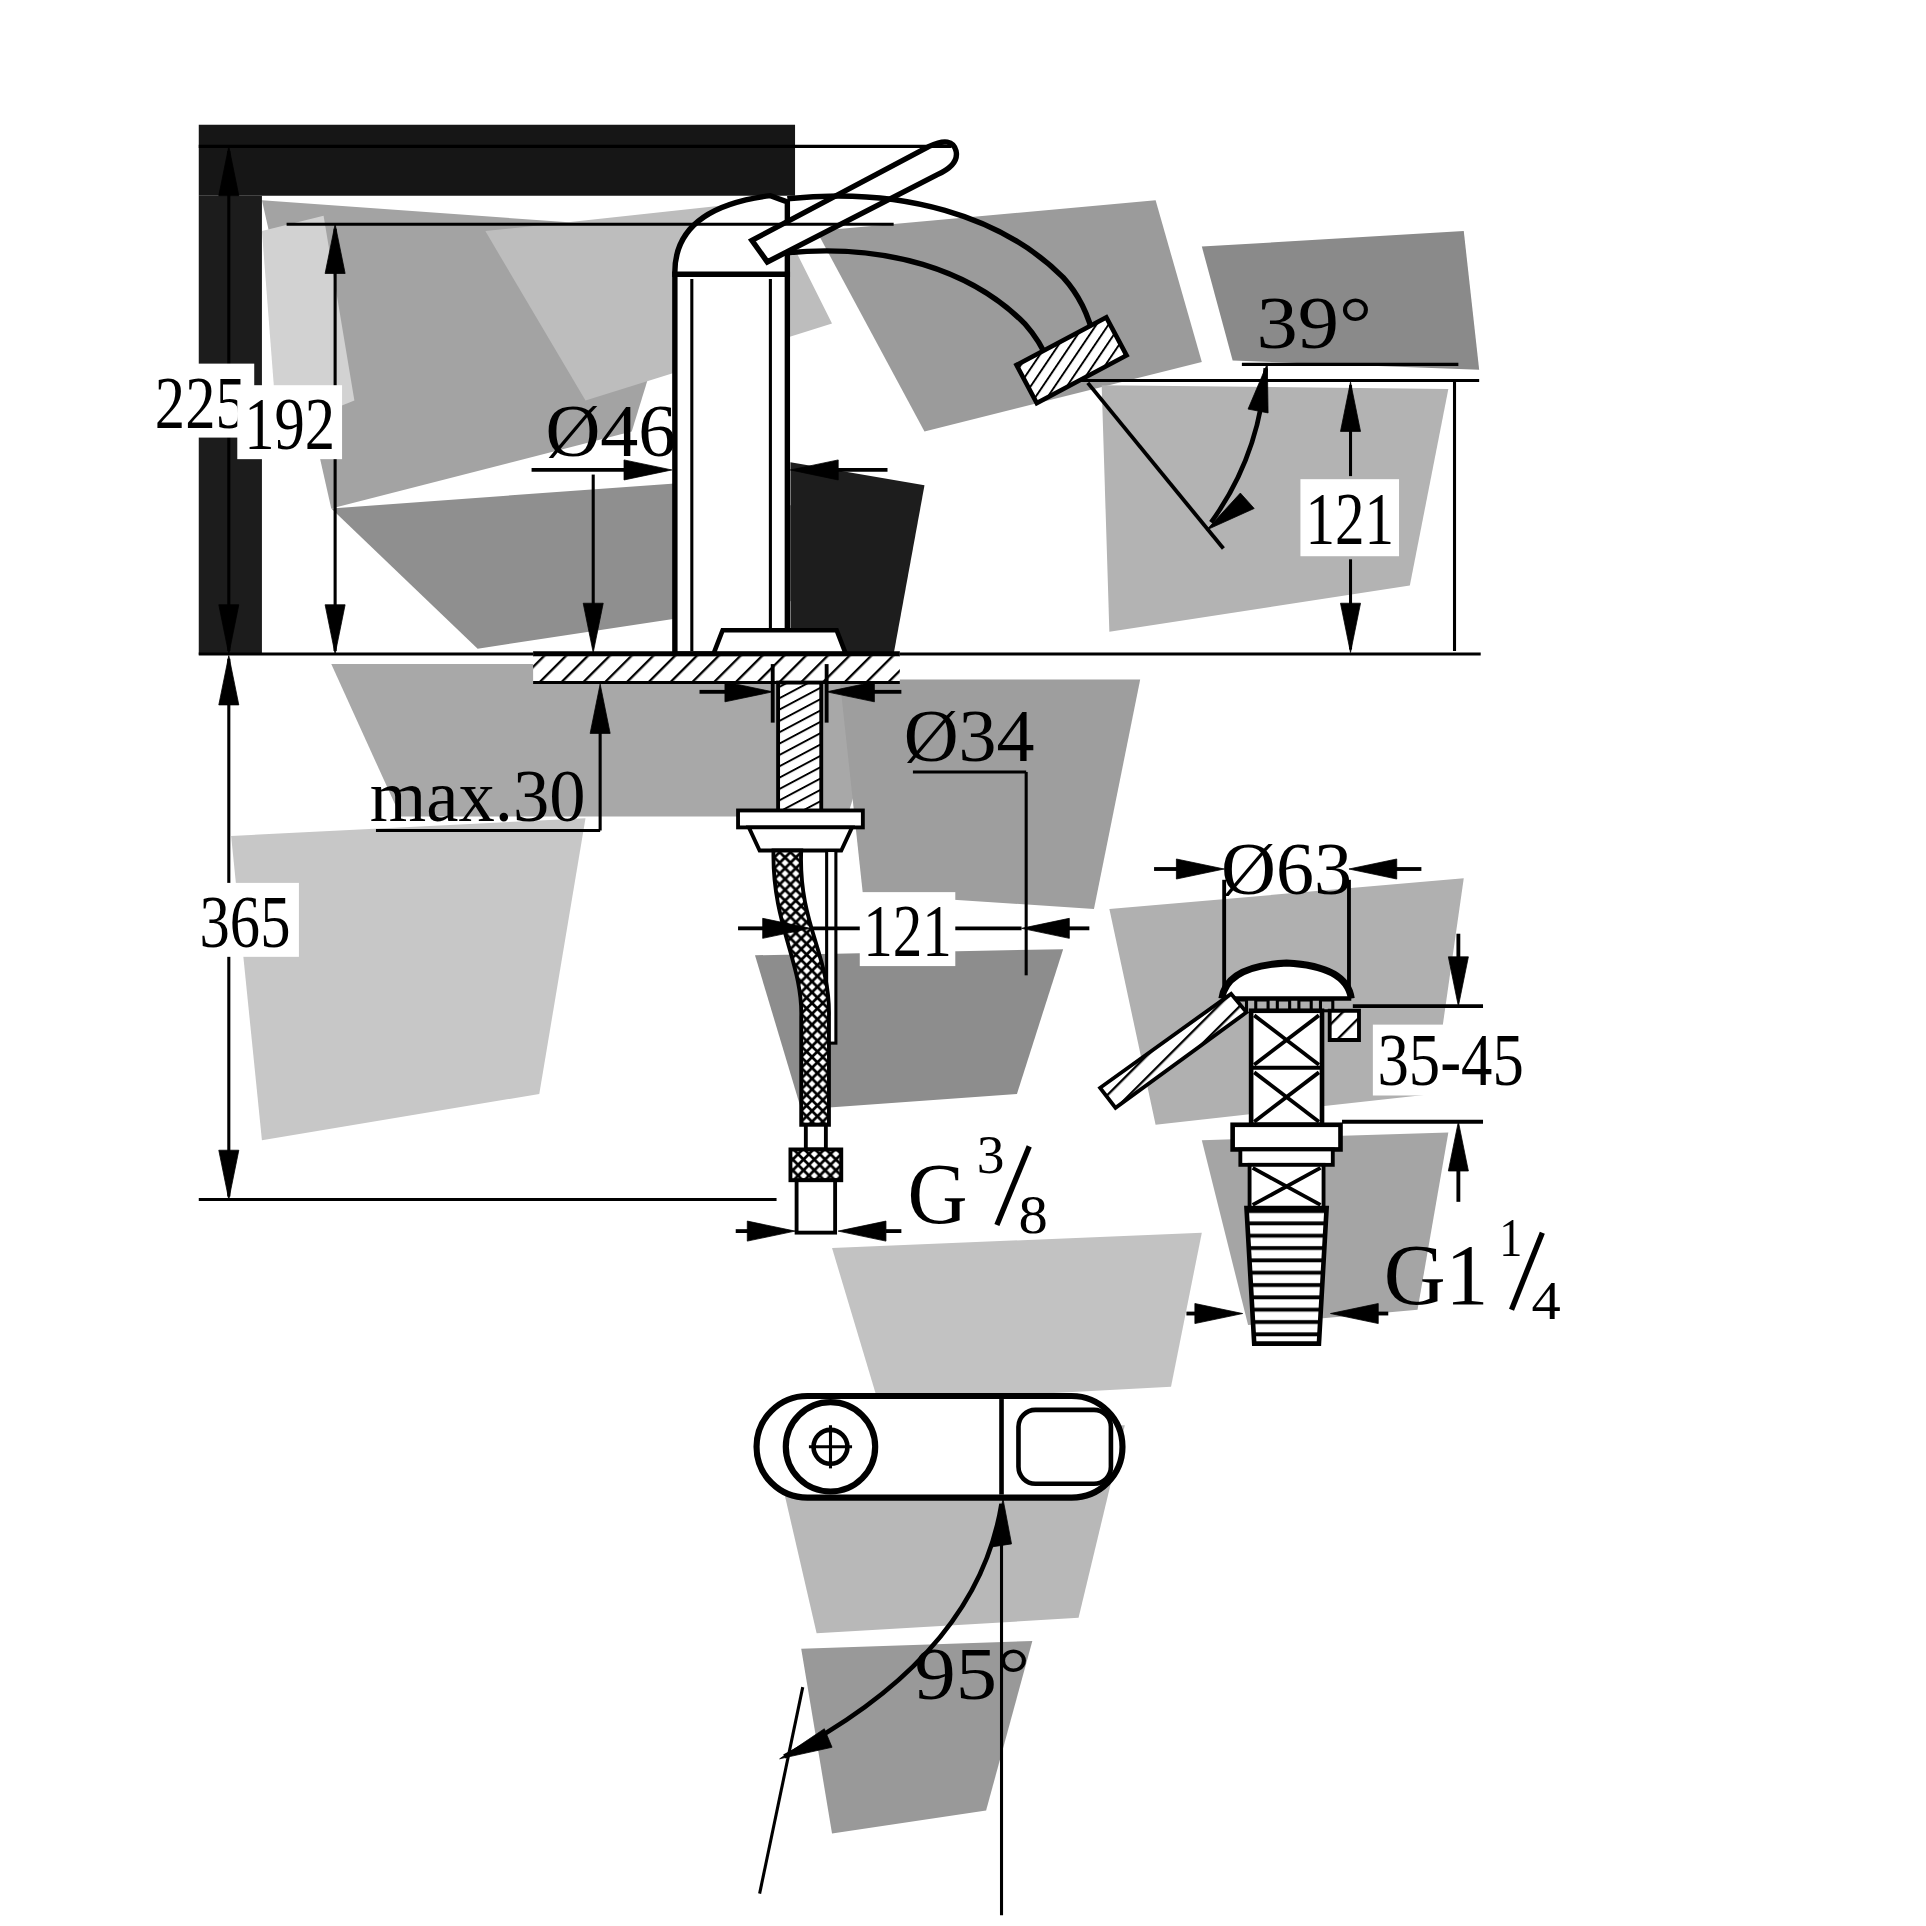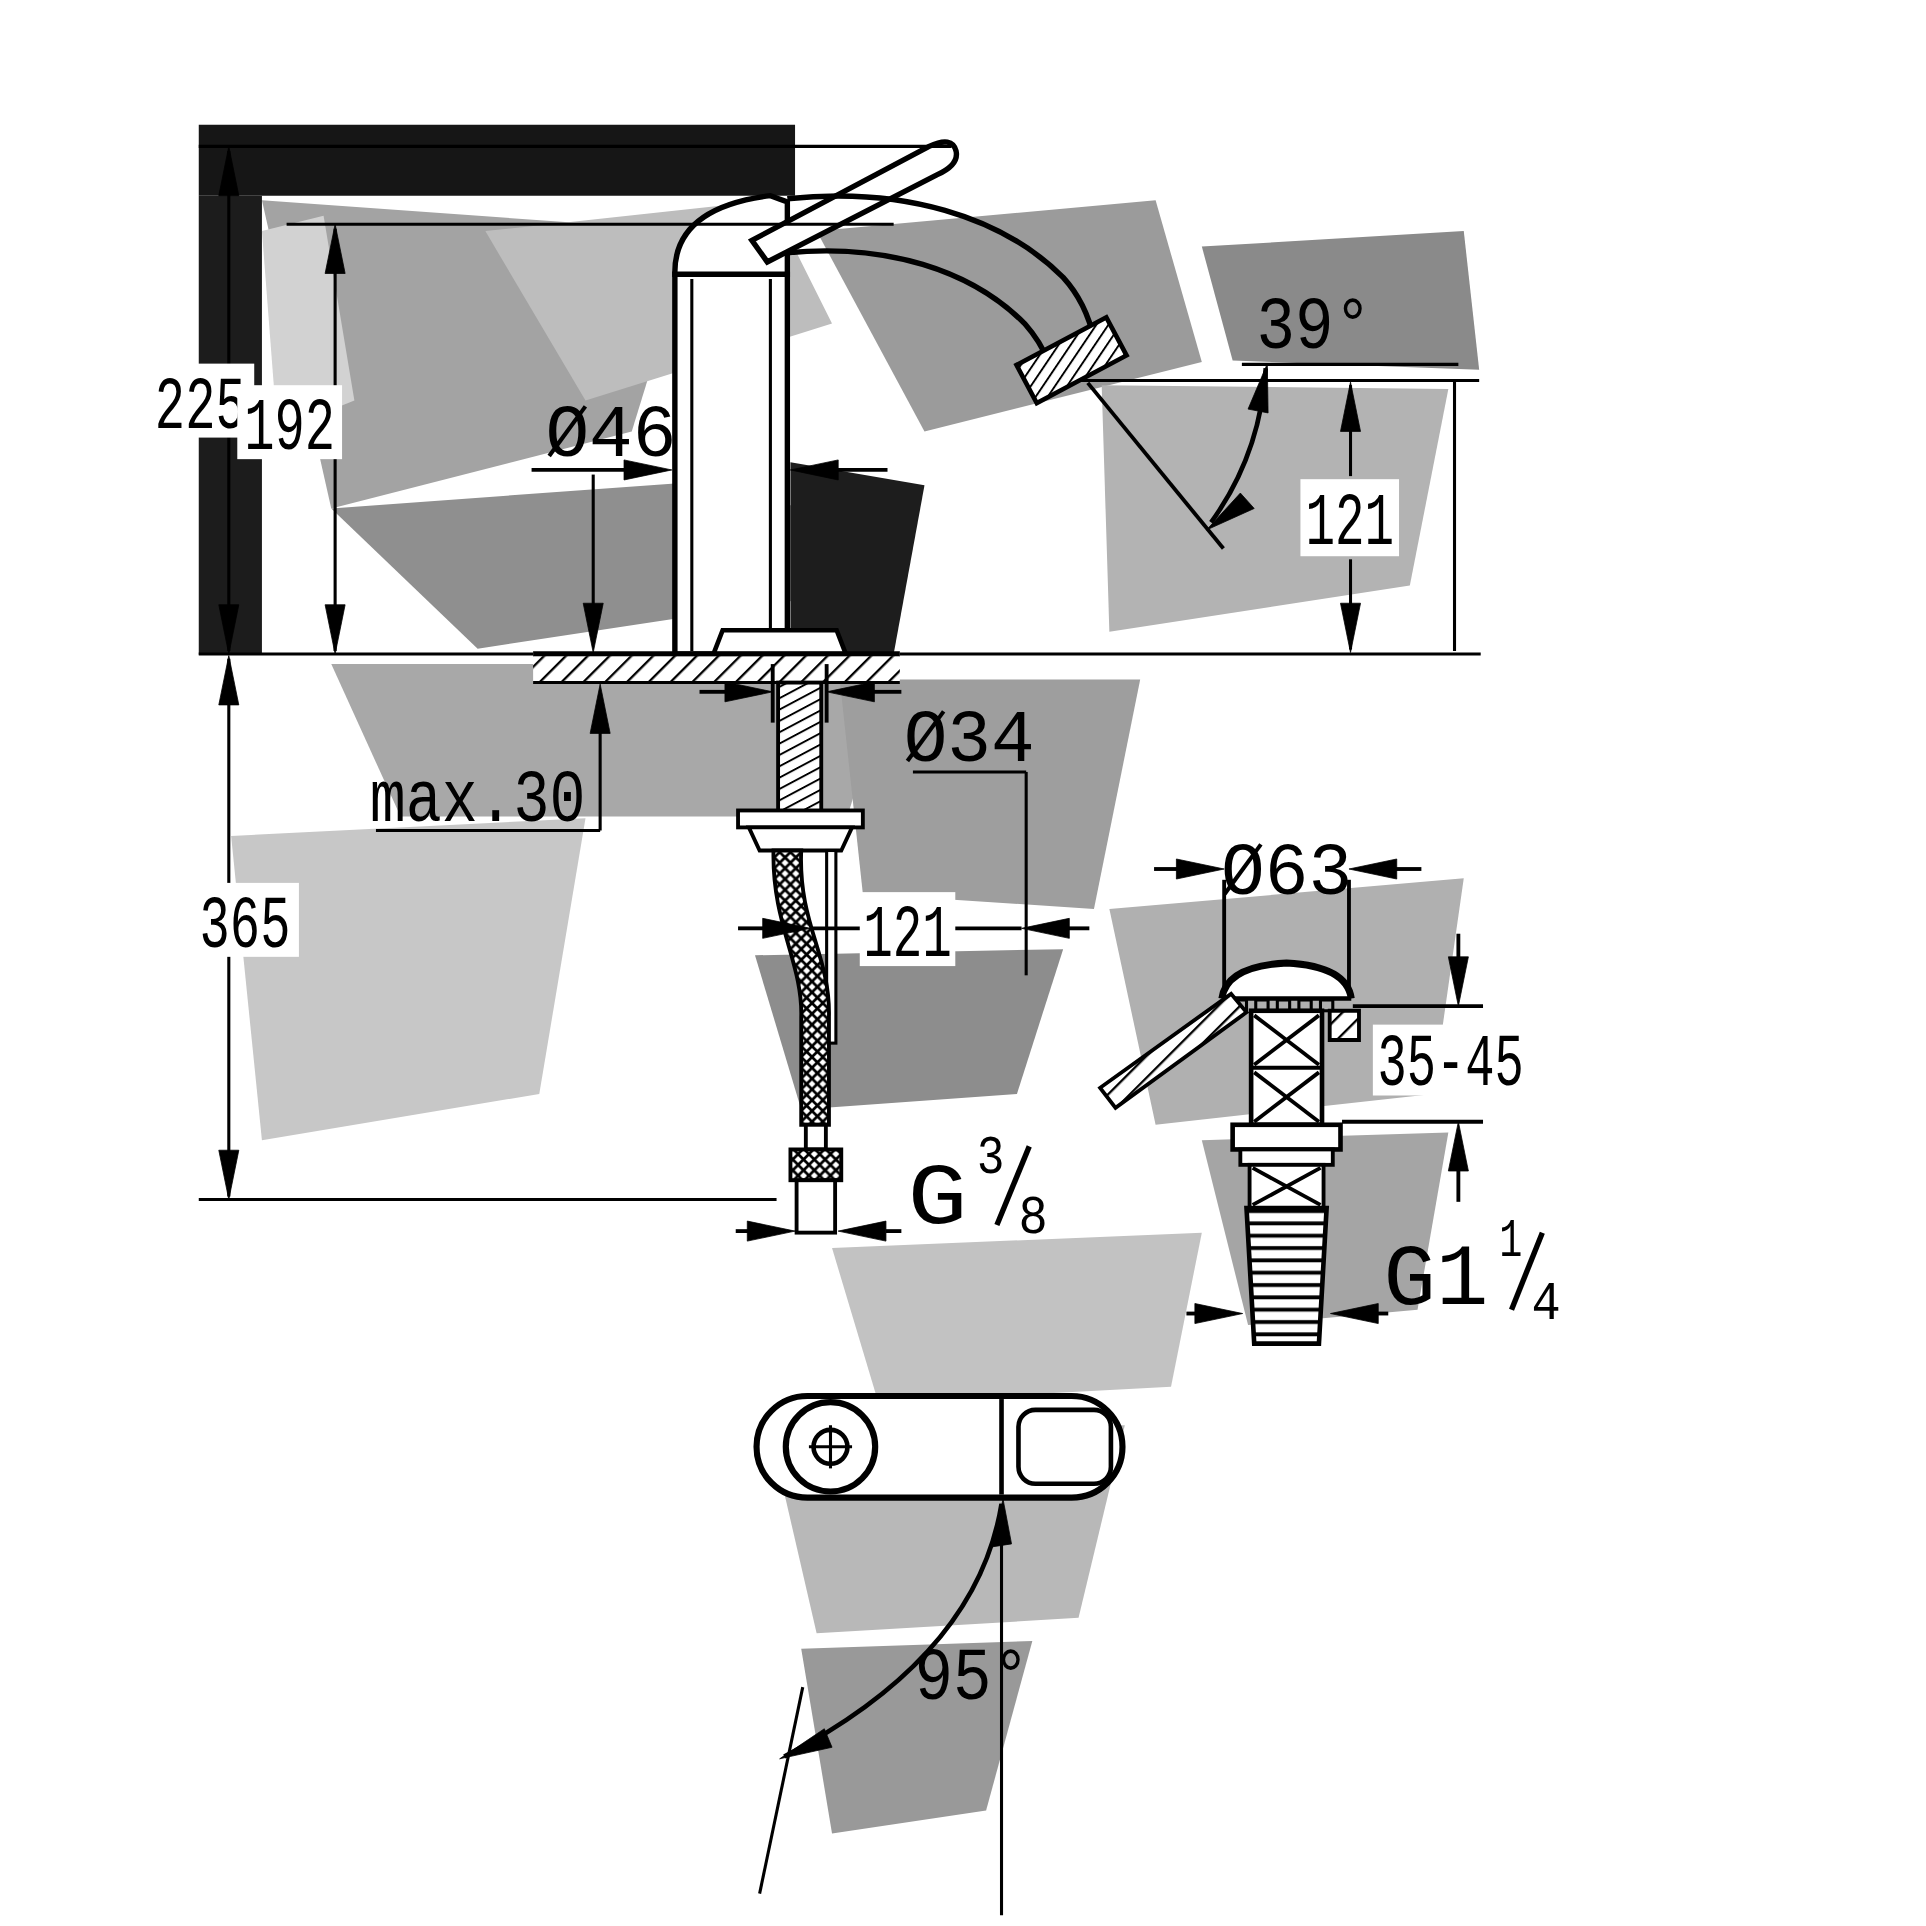--- a/index.html
+++ b/index.html
@@ -1,17 +1,17 @@
 <!DOCTYPE html>
 <html style="font-size:12.3px"><head>
 <meta charset="utf-8">
 <style>
   html,body{margin:0;padding:0;background:#ffffff;}
   .stage{position:relative;width:1926px;height:1926px;background:#ffffff;overflow:hidden;
-         font-family:Liberation Mono, monospace;}
+         font-family:Liberation Serif, serif;}
   svg{position:absolute;left:0;top:0;}
   text{fill:#000;}
   .dim{font-size:96px;}
   .thread-big{font-size:112px;}
   .thread-small{font-size:70px;}
 </style>
 </head>
 <body>
 
 <div class="stage">

